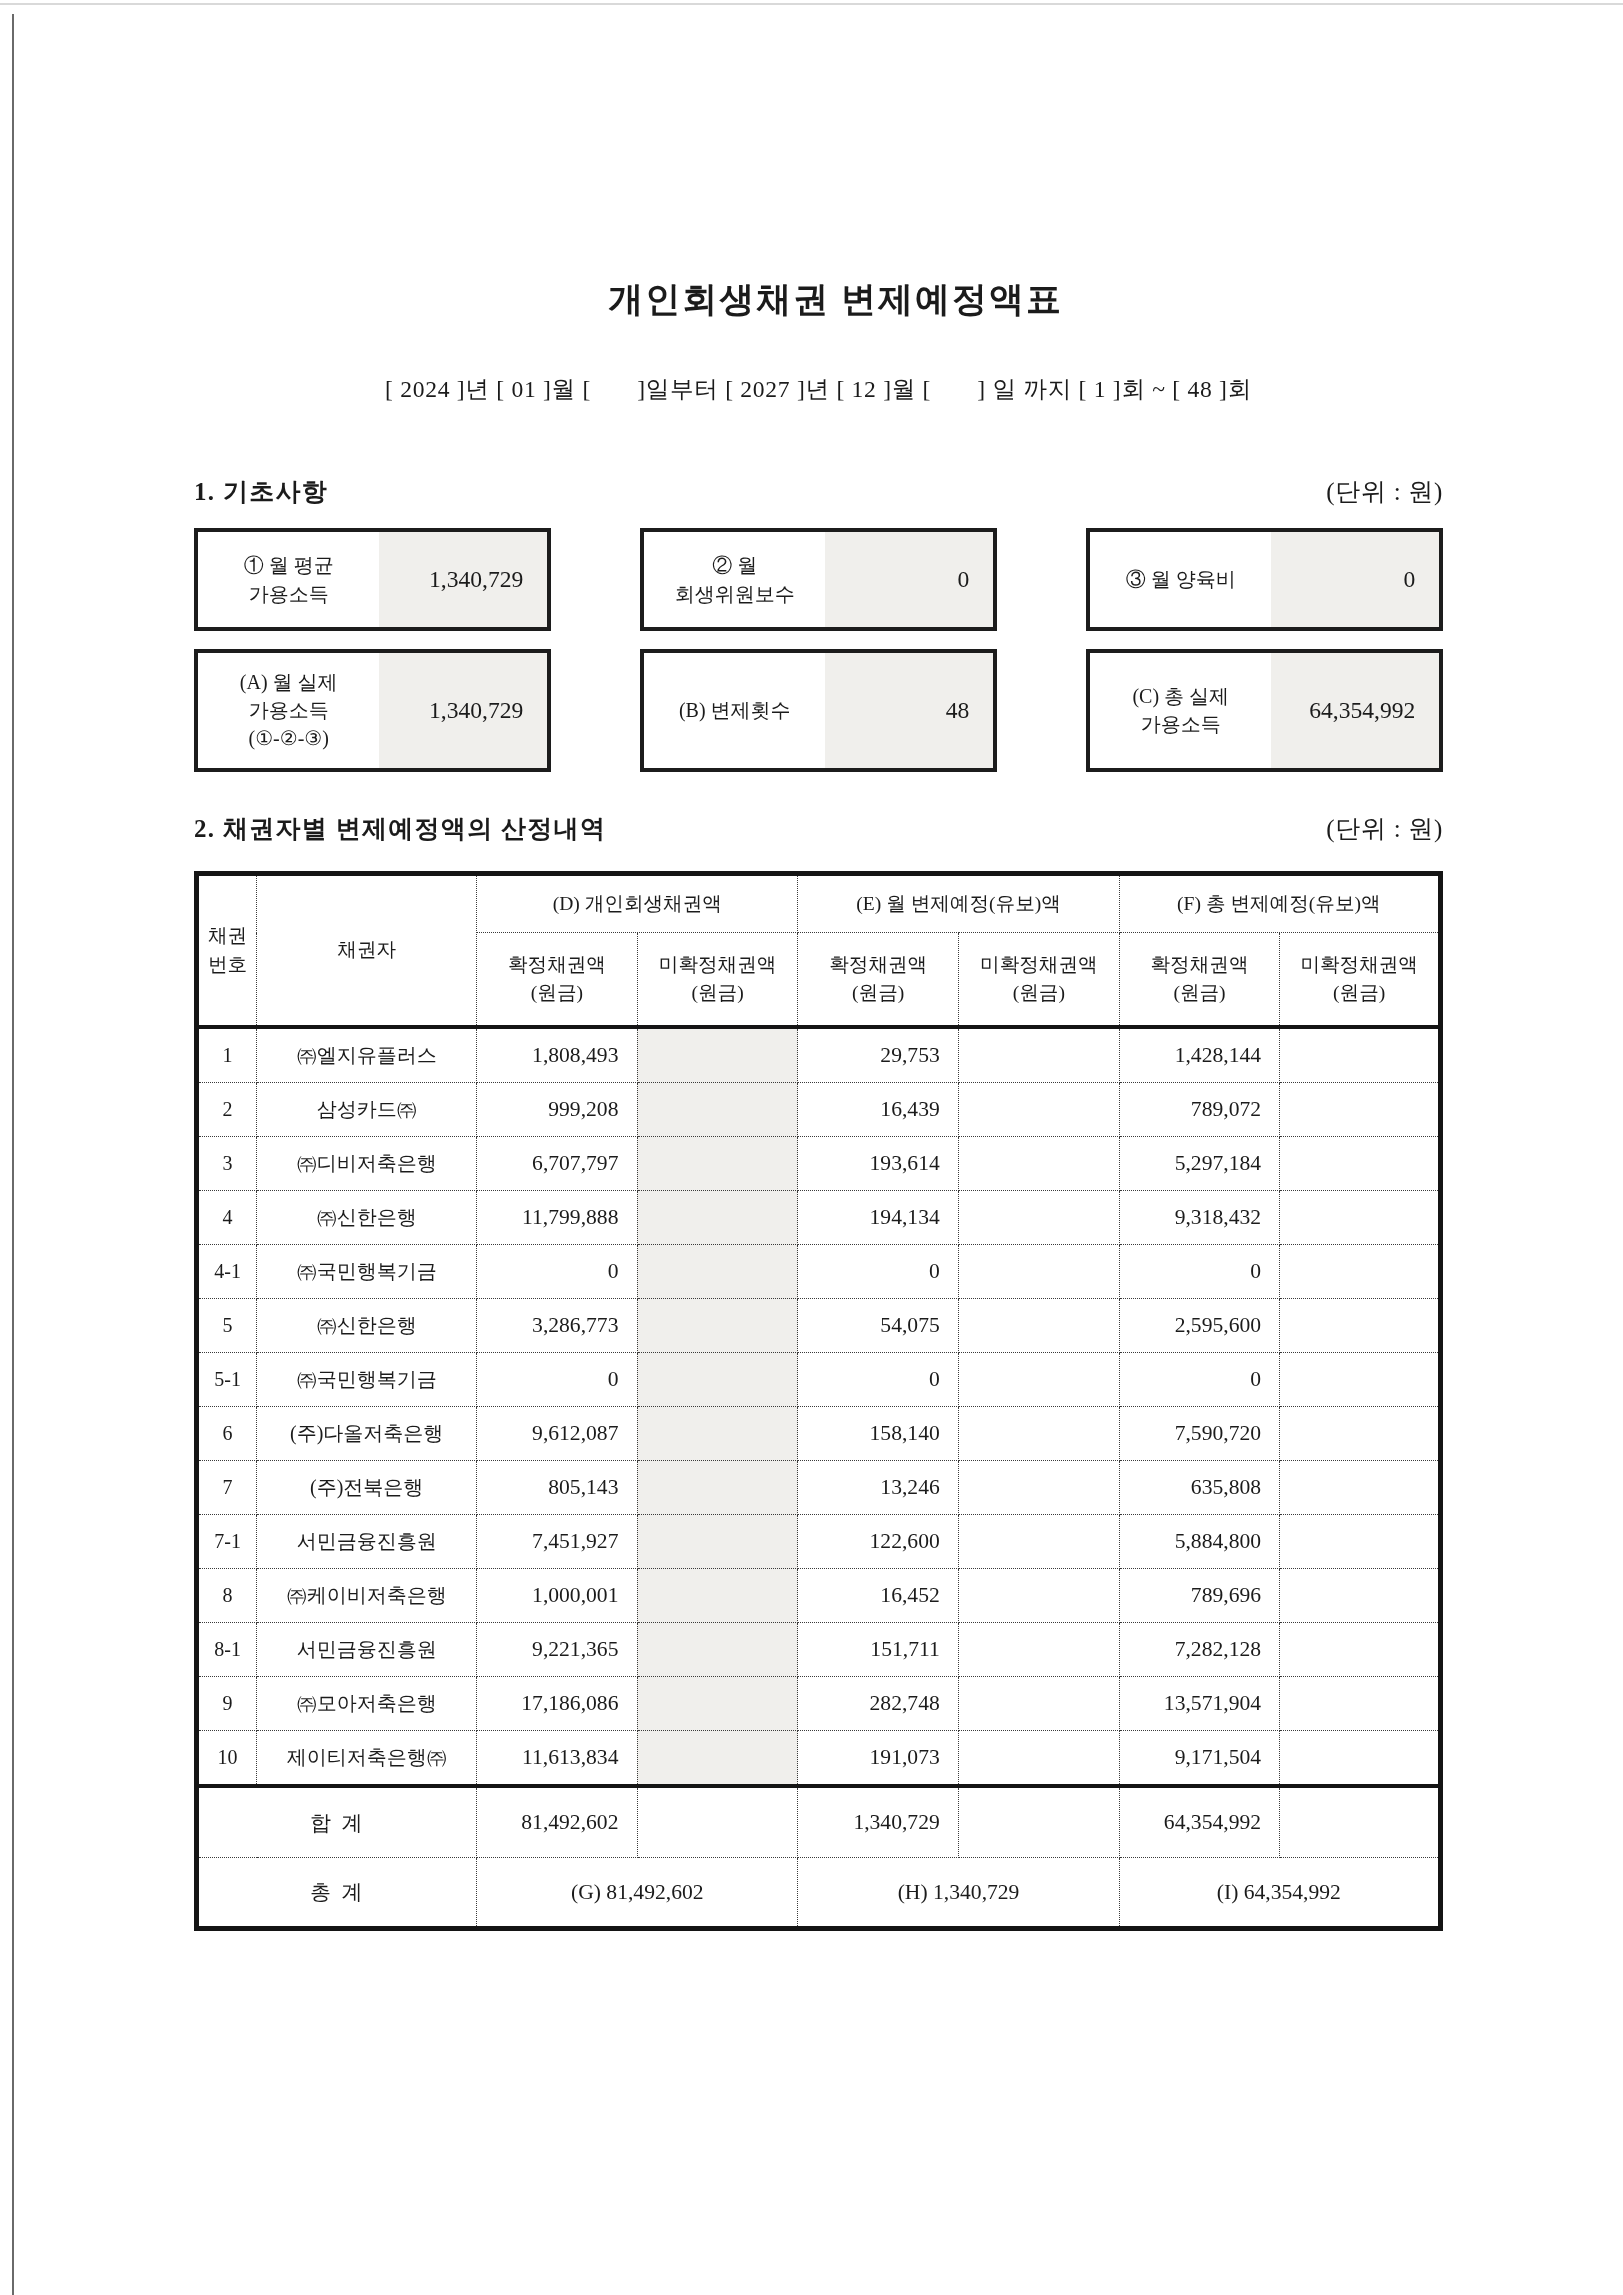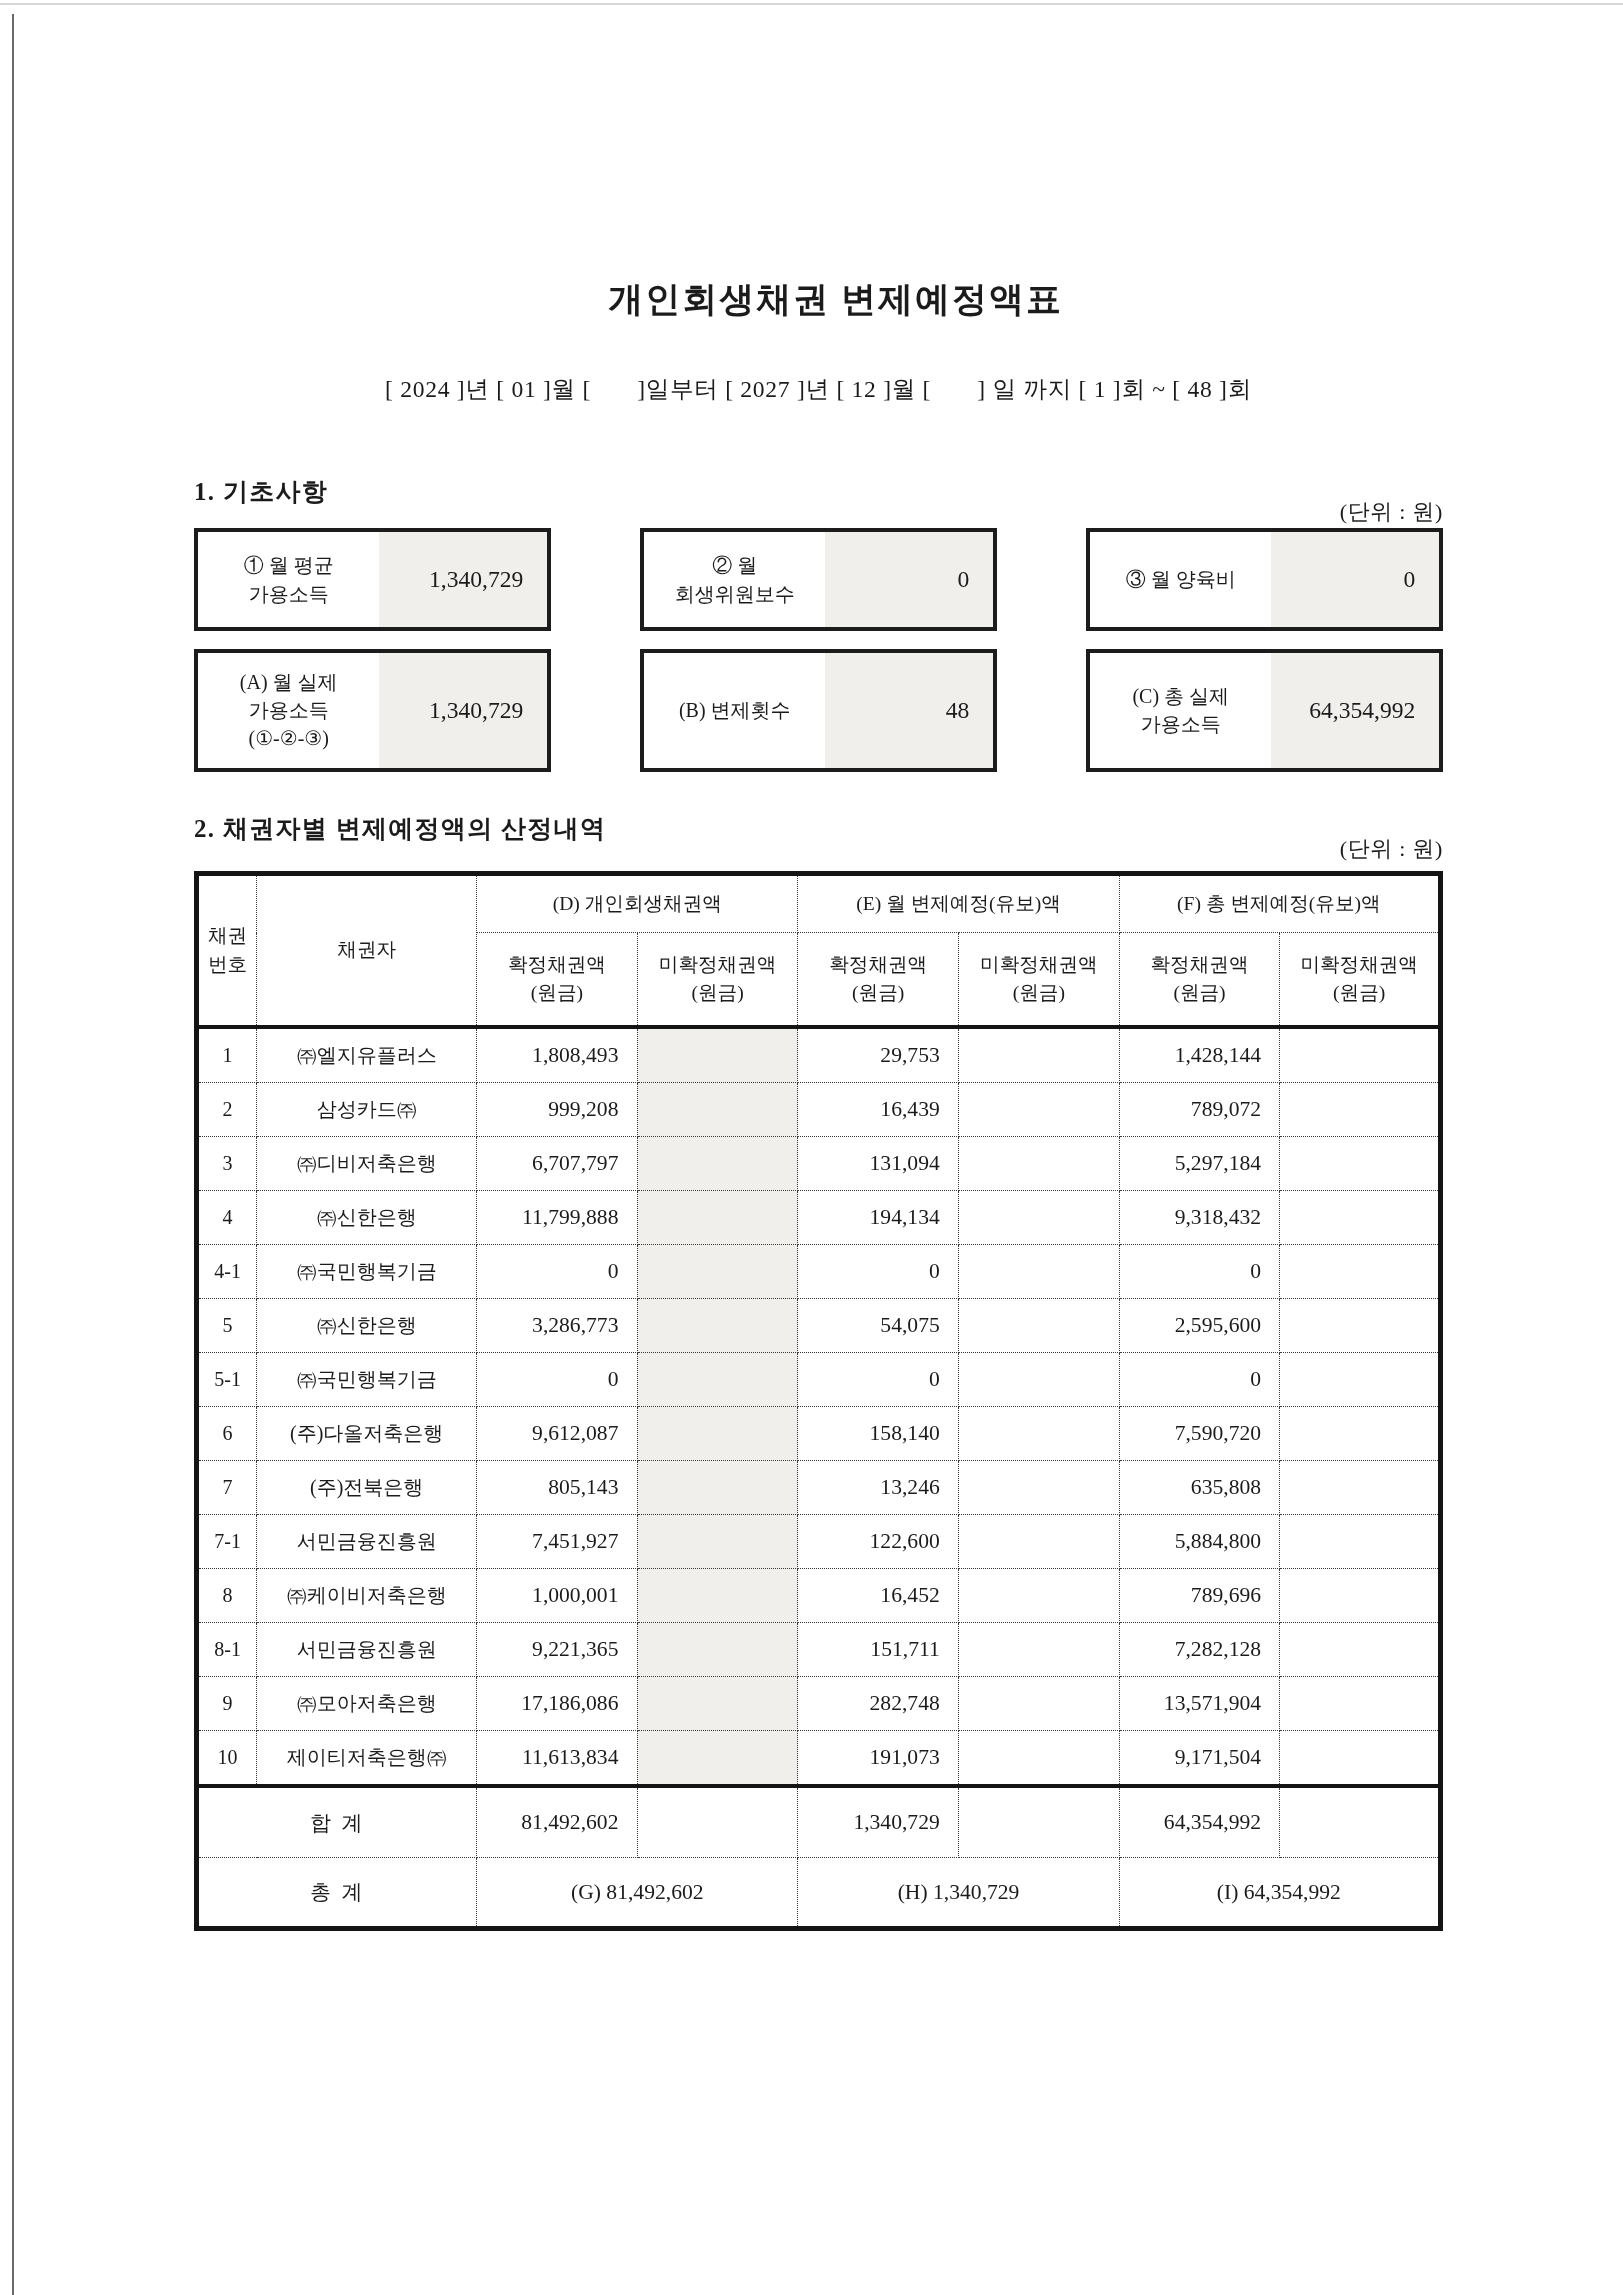--- a/index.html
+++ b/index.html
@@ -20,21 +20,21 @@
     position:absolute;top:373px;left:0;width:100%;
     text-align:center;font-size:23.6px;white-space:pre;letter-spacing:0.7px;
   }
   .sec-head{
     position:absolute;left:0;width:100%;
     display:flex;justify-content:space-between;align-items:flex-start;
   }
   #sec1-head{top:475px;}
   #sec2-head{top:812px;}
   .sec-title{font-size:25px;font-weight:bold;letter-spacing:1.3px;}
-  .unit{font-size:22px;letter-spacing:0.7px;margin-top:22px;}
+  .unit{font-size:25px;letter-spacing:0.7px;}
 
   .boxes{
     position:absolute;top:528px;left:0;
     display:grid;grid-template-columns:repeat(3,357px);
     column-gap:89px;row-gap:17.7px;
   }
   .ibox{border:4.6px solid #1c1c1c;box-sizing:border-box;display:flex;background:#fff;}
   .ibox.r1{height:103px;}
   .ibox.r2{height:123px;}
   .ibox-label{
@@ -178,21 +178,21 @@
         <td class="num">16,439</td>
         <td class="num"></td>
         <td class="num">789,072</td>
         <td class="num"></td>
       </tr>
       <tr>
         <td class="cno">3</td>
         <td class="cname">㈜디비저축은행</td>
         <td class="num">6,707,797</td>
         <td class="num shade"></td>
-        <td class="num">131,094</td>
+        <td class="num">193,614</td>
         <td class="num"></td>
         <td class="num">5,297,184</td>
         <td class="num"></td>
       </tr>
       <tr>
         <td class="cno">4</td>
         <td class="cname">㈜신한은행</td>
         <td class="num">11,799,888</td>
         <td class="num shade"></td>
         <td class="num">194,134</td>

